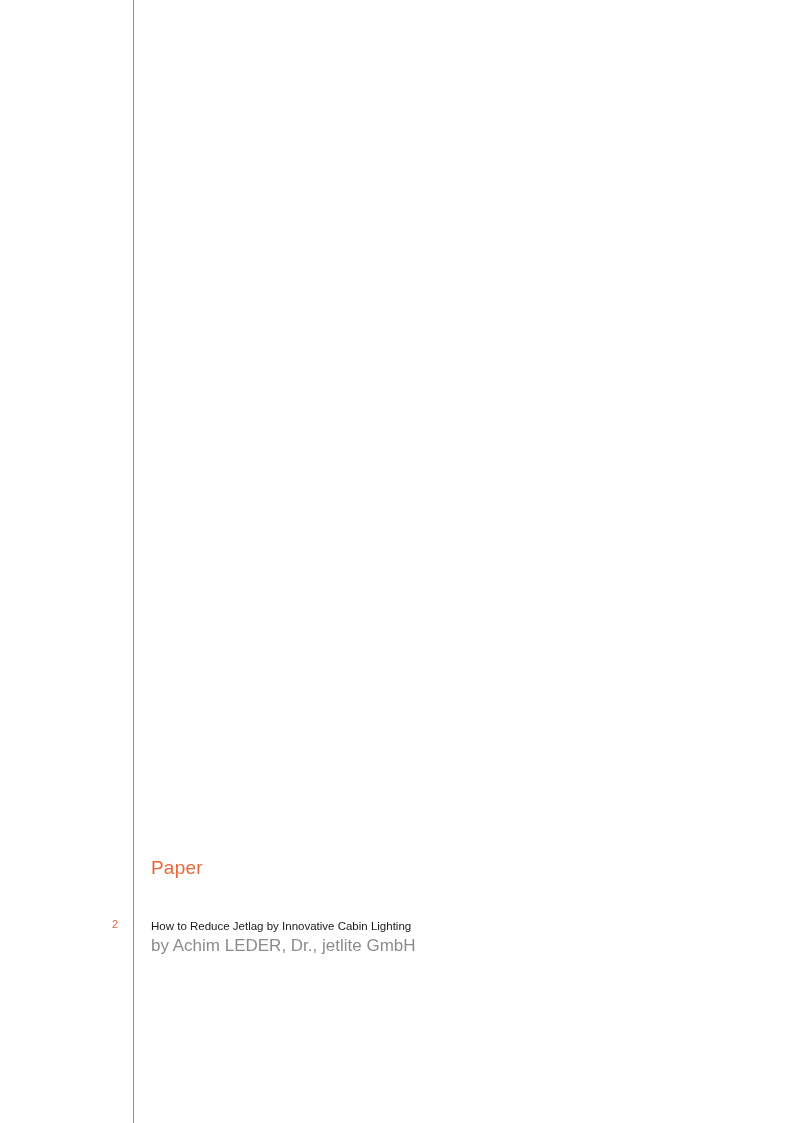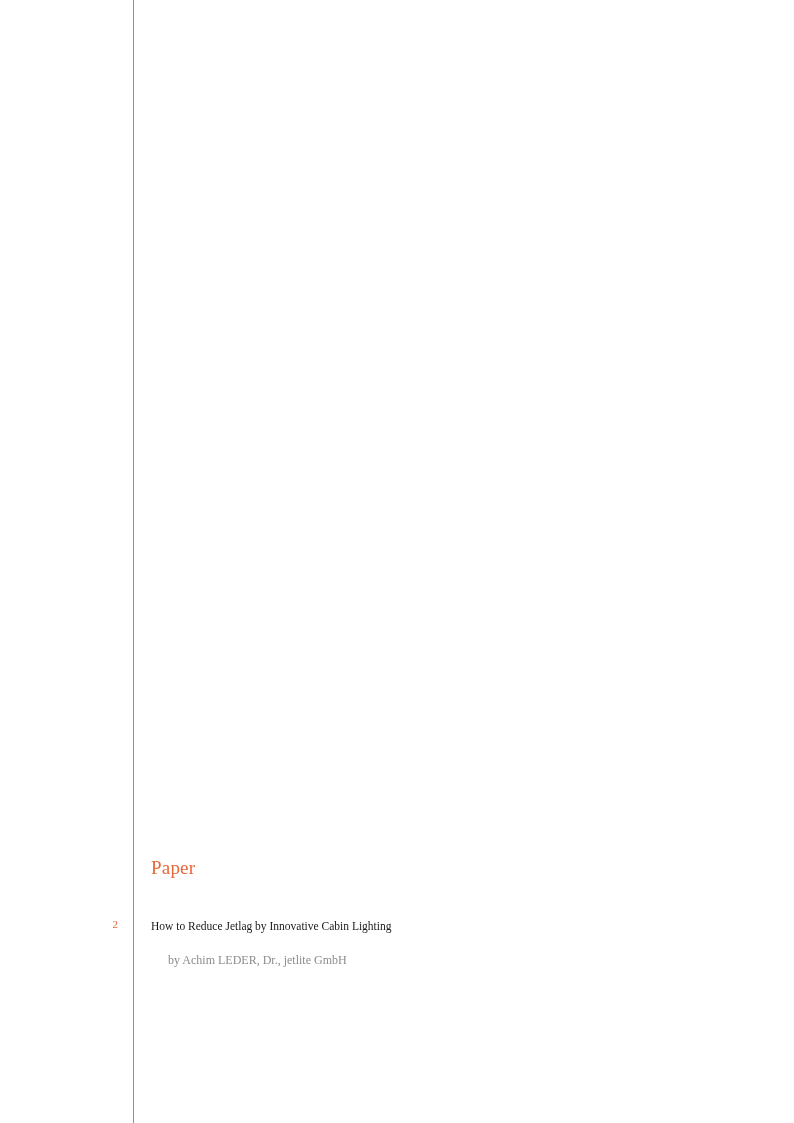--- a/index.html
+++ b/index.html
@@ -11,21 +11,20 @@
     height: 1123px;
     background: #ffffff;
     font-family: "Liberation Sans", sans-serif;
     position: relative;
     overflow: hidden;
   }
   .page {
     position: relative;
     width: 650px;
     height: 1123px;
-    font-family: Liberation Serif, serif;
   }
   
   .vertical-rule {
     position: absolute;
     left: 133px;
     top: 0px;
     width: 1px;
     height: 1123px;
     background: #c8823c;
   }
@@ -66,24 +65,24 @@
     width: 470px;
   }
   .entry-title {
     font-size: 11.5px;
     color: #1a1a1a;
     line-height: 17px;
     margin: 0 0 2px 0;
     white-space: nowrap;
   }
   .entry-author {
-    font-size: 12px;
+    font-size: 17px;
     color: #8c8c8c;
     line-height: 17px;
-    margin: 17px;
+    margin: 0;
     white-space: nowrap;
   }
 </style>
 </head>
 <body>
 
 <div class="page">
 
   <div class="vertical-rule"></div>
 

